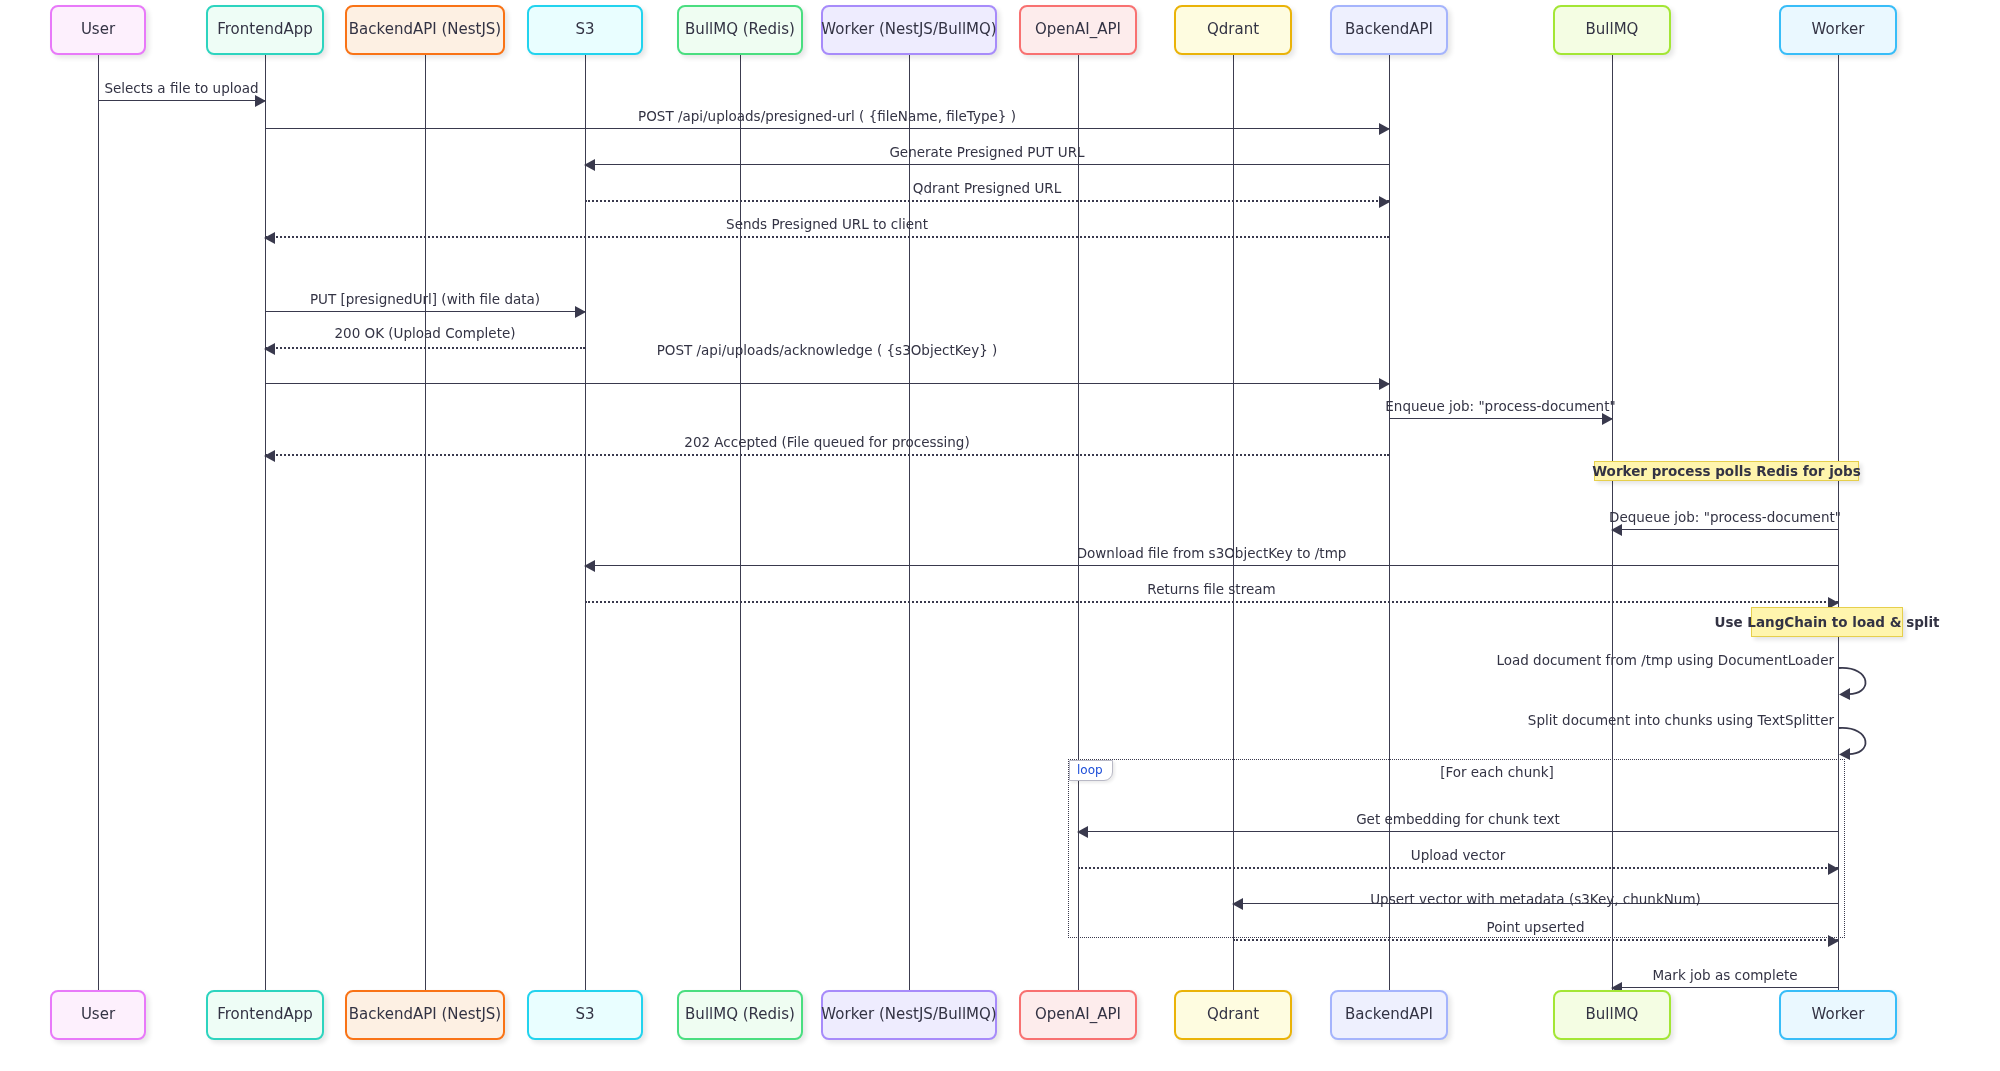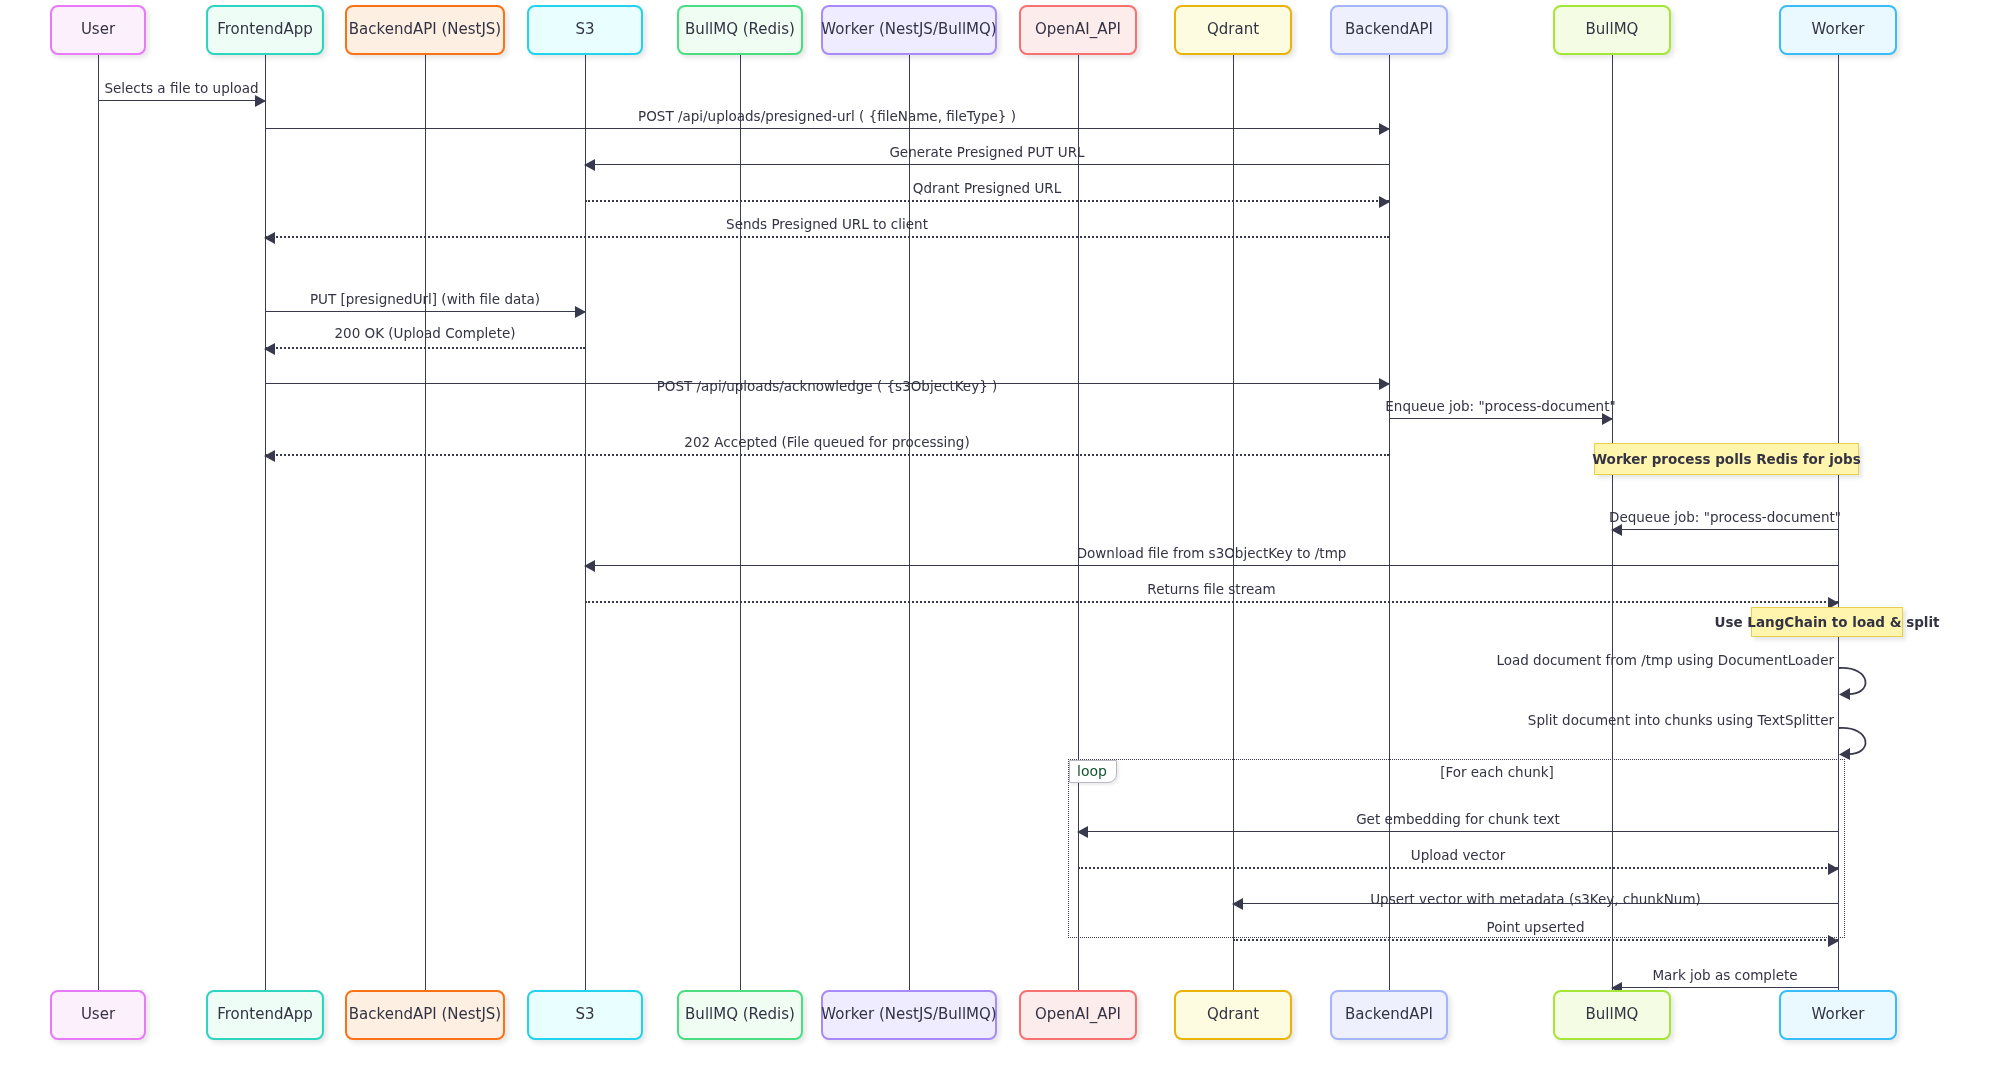--- a/index.html
+++ b/index.html
@@ -102,22 +102,22 @@
     box-sizing: border-box;
     border: 1.6px dotted #39394d;
     background: transparent;
   }
   .looplabel {
     position: absolute;
     box-sizing: border-box;
     background: #ffffff;
     border: 1.4px solid #b9b9c6;
     border-radius: 0 0 9px 0;
-    font-size: 14px;
-    color: #14532d;
+    font-size: 12px;
+    color: #1d4ed8;
     padding: 2px 9px 3px 7px;
     box-shadow: 2px 2px 3px rgba(0,0,0,0.08);
   }
   .loopcond {
     position: absolute;
     font-size: 13.5px;
     color: #333344;
     white-space: nowrap;
     transform: translateX(-50%);
   }
@@ -164,21 +164,21 @@
       <div class="arrowhead right"></div>
     </div>
     <div class="msg-label" style="left: 425px; top: 291px;">PUT [presignedUrl] (with file data)</div>
     <div class="msg dotted" style="left: 265px; top: 347px; width: 320px;">
       <div class="arrowhead left"></div>
     </div>
     <div class="msg-label" style="left: 425px; top: 325px;">200 OK (Upload Complete)</div>
     <div class="msg solid" style="left: 265px; top: 383px; width: 1124px;">
       <div class="arrowhead right"></div>
     </div>
-    <div class="msg-label" style="left: 827px; top: 378px;">POST /api/uploads/acknowledge ( {s3ObjectKey} )</div>
+    <div class="msg-label" style="left: 827px; top: 342px;">POST /api/uploads/acknowledge ( {s3ObjectKey} )</div>
     <div class="msg solid" style="left: 1389px; top: 418px; width: 223px;">
       <div class="arrowhead right"></div>
     </div>
     <div class="msg-label" style="left: 1500.5px; top: 398px;">Enqueue job: "process-document"</div>
     <div class="msg dotted" style="left: 265px; top: 454px; width: 1124px;">
       <div class="arrowhead left"></div>
     </div>
     <div class="msg-label" style="left: 827px; top: 434px;">202 Accepted (File queued for processing)</div>
     <div class="msg solid" style="left: 1612px; top: 529px; width: 226px;">
       <div class="arrowhead left"></div>
@@ -219,21 +219,21 @@
       </svg>
     </div>
     <div class="msg-label" style="left: 1838px; top: 652px; transform: translateX(-100%); padding-right: 4px;">Load document from /tmp using DocumentLoader</div>
     <div class="selfmsg" style="left: 1838px; top: 725px;">
       <svg width="46" height="36" viewBox="0 0 46 36">
         <path d="M1 3 C 34 1, 36 31, 8 29" fill="none" stroke="#39394d" stroke-width="1.8"></path>
         <polygon points="12,23 1,29.5 12,35" fill="#39394d"></polygon>
       </svg>
     </div>
     <div class="msg-label" style="left: 1838px; top: 712px; transform: translateX(-100%); padding-right: 4px;">Split document into chunks using TextSplitter</div>
-    <div class="note" style="left: 1594px; top: 443px; width: 265px; height: 32px;">Worker process polls Redis for jobs</div>
+    <div class="note" style="left: 1594px; top: 461px; width: 265px; height: 20px;">Worker process polls Redis for jobs</div>
     <div class="note" style="left: 1751px; top: 607px; width: 152px; height: 30px;">Use LangChain to load &amp; split</div>
     <div class="actor" style="left: 50px; top: 5px; width: 96px; height: 50px; background: rgb(253, 240, 253); border-color: rgb(232, 121, 249);">User</div>
     <div class="actor" style="left: 50px; top: 990px; width: 96px; height: 50px; background: rgb(253, 240, 253); border-color: rgb(232, 121, 249);">User</div>
     <div class="actor" style="left: 206px; top: 5px; width: 118px; height: 50px; background: rgb(238, 253, 246); border-color: rgb(45, 212, 191);">FrontendApp</div>
     <div class="actor" style="left: 206px; top: 990px; width: 118px; height: 50px; background: rgb(238, 253, 246); border-color: rgb(45, 212, 191);">FrontendApp</div>
     <div class="actor" style="left: 345px; top: 5px; width: 160px; height: 50px; background: rgb(253, 240, 227); border-color: rgb(249, 115, 22);">BackendAPI (NestJS)</div>
     <div class="actor" style="left: 345px; top: 990px; width: 160px; height: 50px; background: rgb(253, 240, 227); border-color: rgb(249, 115, 22);">BackendAPI (NestJS)</div>
     <div class="actor" style="left: 527px; top: 5px; width: 116px; height: 50px; background: rgb(233, 254, 255); border-color: rgb(34, 211, 238);">S3</div>
     <div class="actor" style="left: 527px; top: 990px; width: 116px; height: 50px; background: rgb(233, 254, 255); border-color: rgb(34, 211, 238);">S3</div>
     <div class="actor" style="left: 677px; top: 5px; width: 126px; height: 50px; background: rgb(239, 253, 242); border-color: rgb(74, 222, 128);">BullMQ (Redis)</div>

